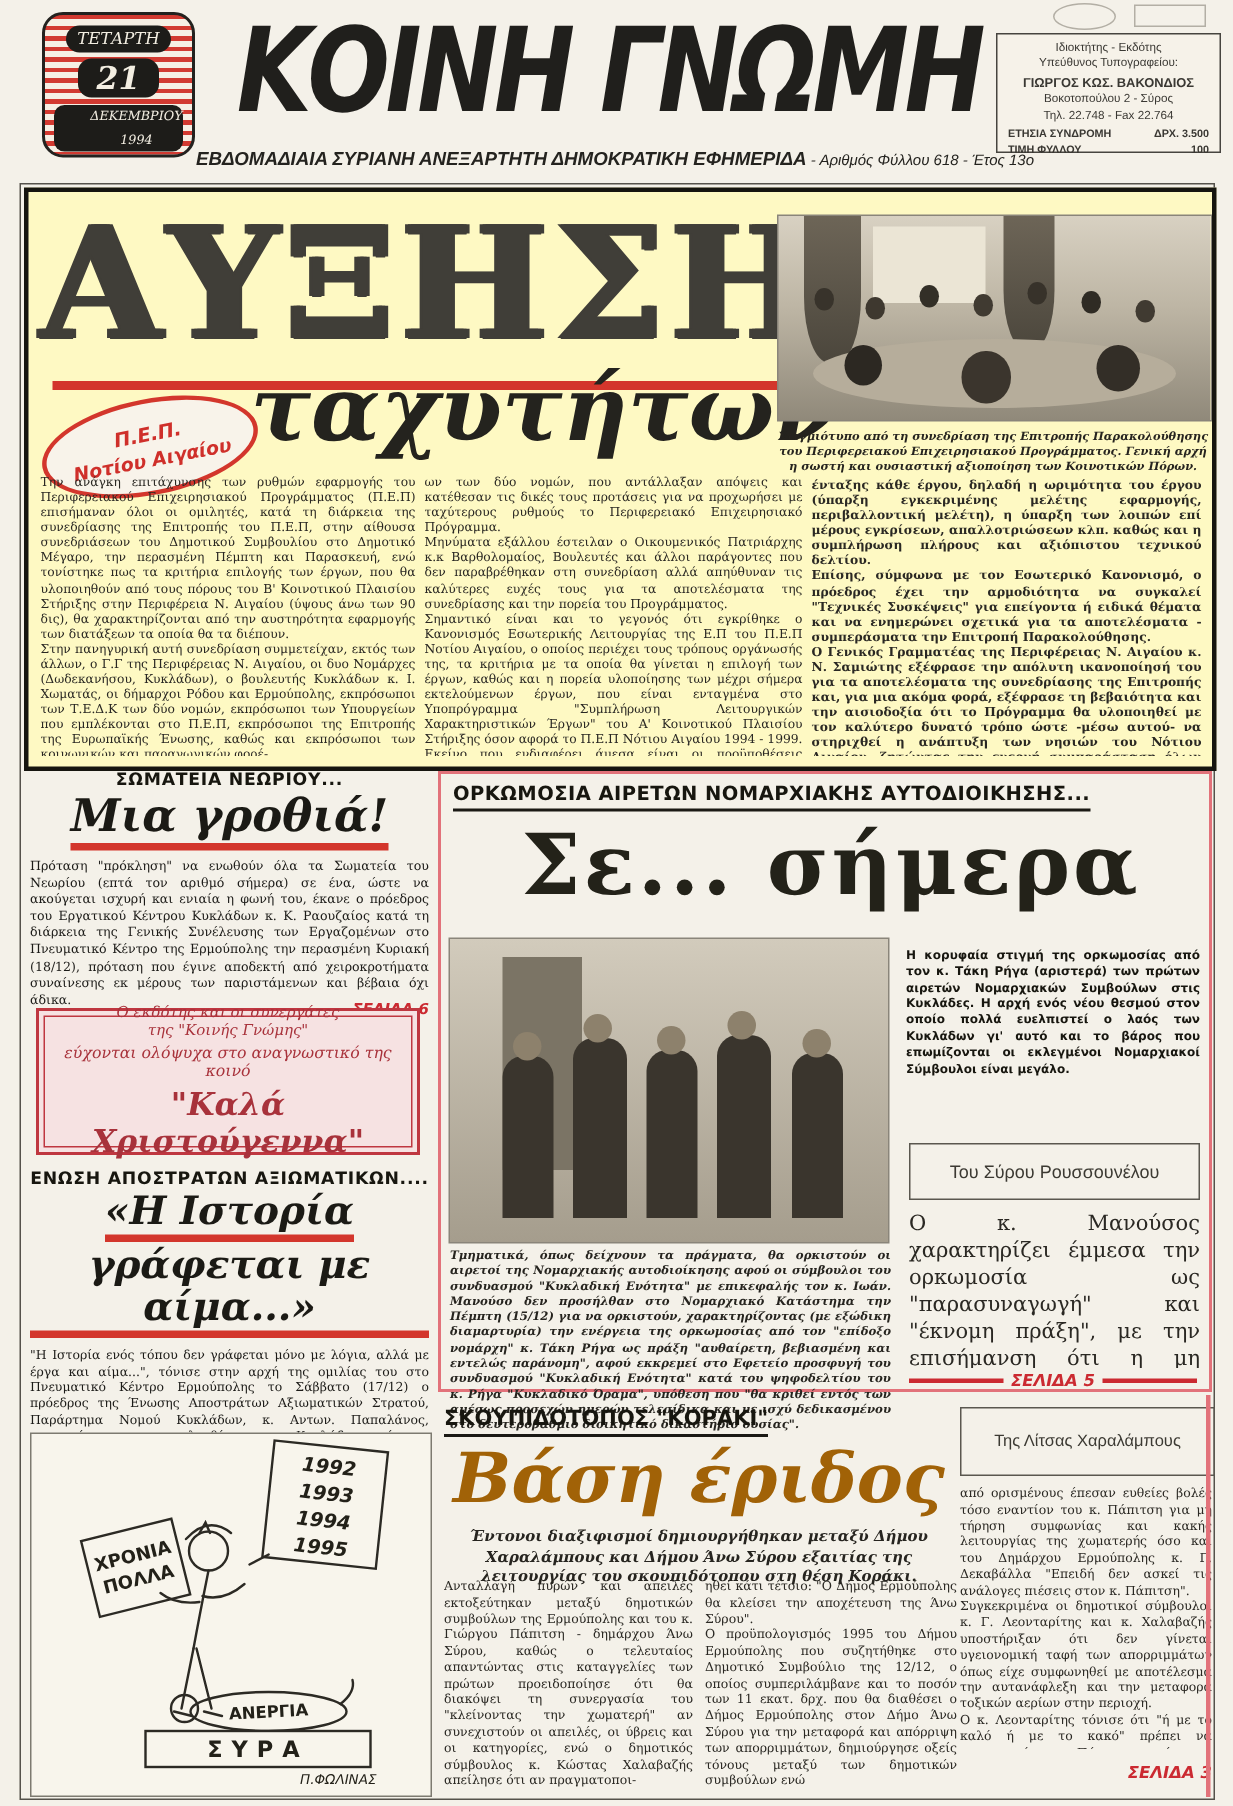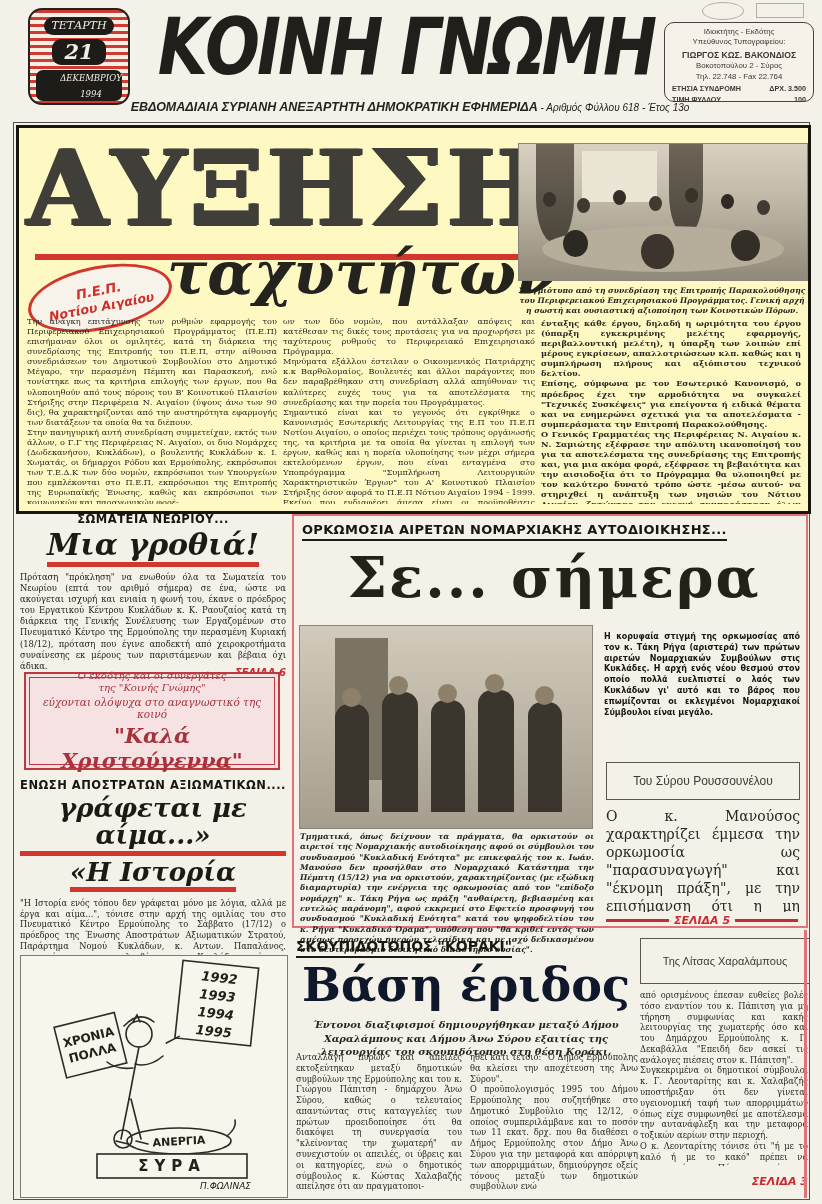--- a/index.html
+++ b/index.html
@@ -18,21 +18,21 @@
   .db-week{margin:2px 8px 0;font-size:11px;line-height:18px;height:18px;}
   .db-day{margin:4px 16px 0;font-size:21px;line-height:26px;height:26px;font-weight:bold;}
   .db-month{margin:5px 0 0;font-size:8.5px;line-height:16px;height:31px;border-radius:7px;padding-left:24px;}
   .mast-title{left:126px;top:0;width:560px;height:94px;display:flex;align-items:center;justify-content:center;
     font-family:"DejaVu Sans",sans-serif;font-weight:bold;font-style:italic;font-size:66px;
     letter-spacing:-3px;color:#201f1c;white-space:nowrap;transform:scale(.98,1.18);transform-origin:center;}
   .mast-sub{left:118px;top:97px;width:584px;text-align:center;white-space:nowrap;
     font-family:"Liberation Sans",sans-serif;font-style:italic;color:#24231f;}
   .mast-sub .b{font-weight:bold;font-size:12.5px;}
   .mast-sub .r{font-size:10px;}
-  .infobox{left:664px;top:22px;width:150px;height:80px;border:1.5px solid #46443f;border-radius:10px;
+  .infobox{left:664px;top:22px;width:150px;height:80px;border:1.5px solid #46443f;border-radius:0;
     background:#f6f2e9;padding:4px 7px;box-sizing:border-box;text-align:center;
     font-family:"Liberation Sans",sans-serif;font-size:7.8px;line-height:1.3;color:#3a3833;}
   .infobox .nm{font-weight:bold;font-size:8.6px;margin-top:3px;}
   .inforow{display:flex;justify-content:space-between;font-weight:bold;font-size:7.2px;margin-top:2px;}
   .stamp1{left:702px;top:2px;width:40px;height:16px;border:1px solid #b3afa5;border-radius:50%;}
   .stamp2{left:756px;top:3px;width:46px;height:13px;border:1px solid #b3afa5;}
 
   
   .frame{left:13px;top:122px;width:795px;height:1076px;border:1.5px solid #55524b;}
   .leadbox{left:16px;top:125px;width:789px;height:383px;border:3px solid #16150f;background:#fef9c3;}
@@ -104,21 +104,21 @@
   .bylinebox{left:312px;top:246px;width:192px;height:36px;border:1.5px solid #5a574f;display:flex;
     align-items:center;justify-content:center;font-family:"Liberation Sans",sans-serif;font-size:12px;color:#3c3a33;}
   .oath-body{left:312px;top:292px;width:194px;height:104px;font-size:14px;line-height:1.28;}
   .p5wrap{left:312px;top:398px;width:192px;display:flex;align-items:center;gap:5px;}
   .p5wrap::before,.p5wrap::after{content:"";height:3px;background:#cb2a31;flex:1;}
   .p5wrap .pageref{font-size:11px;}
 
   
   .dump-kicker{left:296px;top:938px;font-size:14px;border-bottom:2px solid #1b1a15;padding-bottom:2px;}
   .dump-head{left:294px;top:958px;width:344px;text-align:center;font-family:"DejaVu Serif",serif;
-    font-weight:bold;font-size:46px;color:#0f172a;}
+    font-weight:bold;font-size:46px;color:#a16207;font-style:italic;}
   .dump-sub{left:292px;top:1018px;width:348px;text-align:center;font-weight:bold;font-style:italic;
     font-size:10px;line-height:1.35;}
   .dump-col1{left:296px;top:1052px;width:166px;height:146px;font-size:8.3px;line-height:1.3;}
   .dump-col2{left:470px;top:1052px;width:168px;height:146px;font-size:8.3px;line-height:1.3;}
   .litsabox{left:640px;top:938px;width:168px;height:44px;border:1.5px solid #5a574f;display:flex;
     align-items:center;justify-content:center;font-family:"Liberation Sans",sans-serif;font-size:11px;color:#3c3a33;}
   .litsa-body{left:640px;top:990px;width:168px;height:176px;font-size:8.3px;line-height:1.3;}
   .p3{left:640px;top:1170px;width:168px;text-align:right;}
   .p3 .pageref{font-size:11px;}
   .redvline{left:804px;top:930px;width:3px;height:268px;background:#e2727a;}
@@ -199,22 +199,22 @@
     <div class="greetin">
       <div class="g1">Ο εκδότης και οι συνεργάτες</div>
       <div class="g2">της "Κοινής Γνώμης"</div>
       <div class="g3">εύχονται ολόψυχα στο αναγνωστικό της κοινό</div>
       <div class="g4">"Καλά Χριστούγεννα"</div>
     </div>
   </div>
 
   <div class="abs history">
     <div class="kicker rail-kicker">ΕΝΩΣΗ ΑΠΟΣΤΡΑΤΩΝ ΑΞΙΩΜΑΤΙΚΩΝ....</div>
+    <div class="hist-head"><span>«Η Ιστορία</span></div>
     <div class="hist-head"><span>γράφεται με αίμα...»</span></div>
-    <div class="hist-head"><span>«Η Ιστορία</span></div>
     <div class="hist-body just">"Η Ιστορία ενός τόπου δεν γράφεται μόνο με λόγια, αλλά με έργα και αίμα...", τόνισε στην αρχή της ομιλίας του στο Πνευματικό Κέντρο Ερμούπολης το Σάββατο (17/12) ο πρόεδρος της Ένωσης Αποστράτων Αξιωματικών Στρατού, Παράρτημα Νομού Κυκλάδων, κ. Αντων. Παπαλάνος, αναφερόμενος στην απελευθέρωση των Κυκλάδων από τους άνδρες του Ιερού Λόχου, αλλά και στον αγώνα που έδωσαν επί τρία ολόκληρα χρόνια (1942 - 1945) κατά των στρατευμάτων κατοχής, πληρώνοντας με ανθρώπινες ζωές και με αίμα τον αγώνα αυτό.</div>
     <div class="rail-ref"><span class="pageref">ΣΕΛΙΔΑ 4</span></div>
   </div>
 
   <div class="abs cartoonbox">
     <svg width="264" height="239" viewBox="0 0 264 239">
       <g fill="none" stroke="#2c2a24" stroke-width="1.6" stroke-linecap="round">
 
         <g transform="rotate(6 195 45)">
           <rect x="158" y="8" width="76" height="78" fill="#f8f5ec"></rect>

